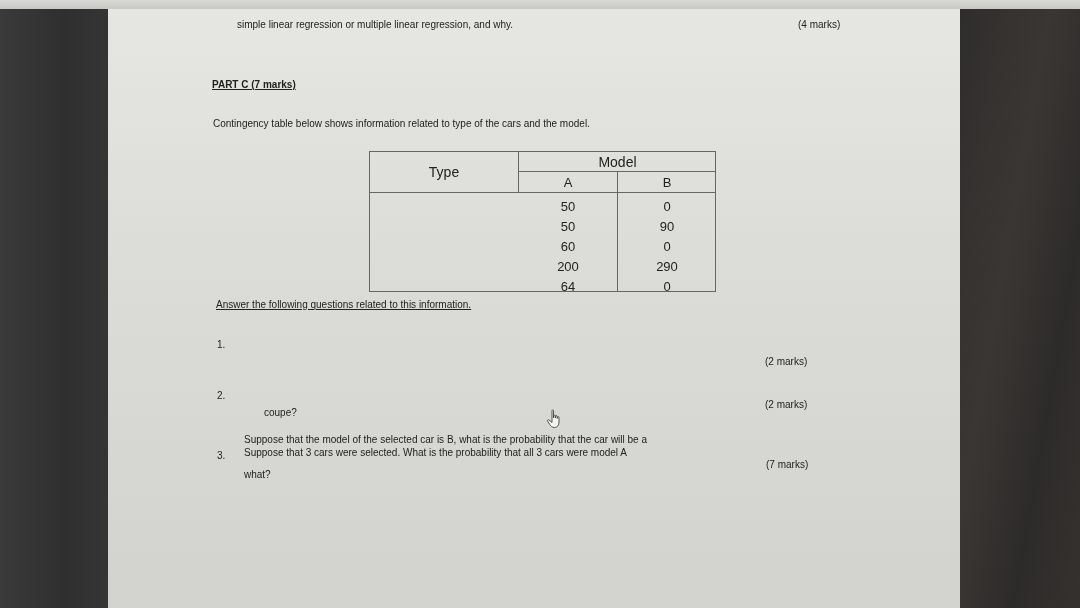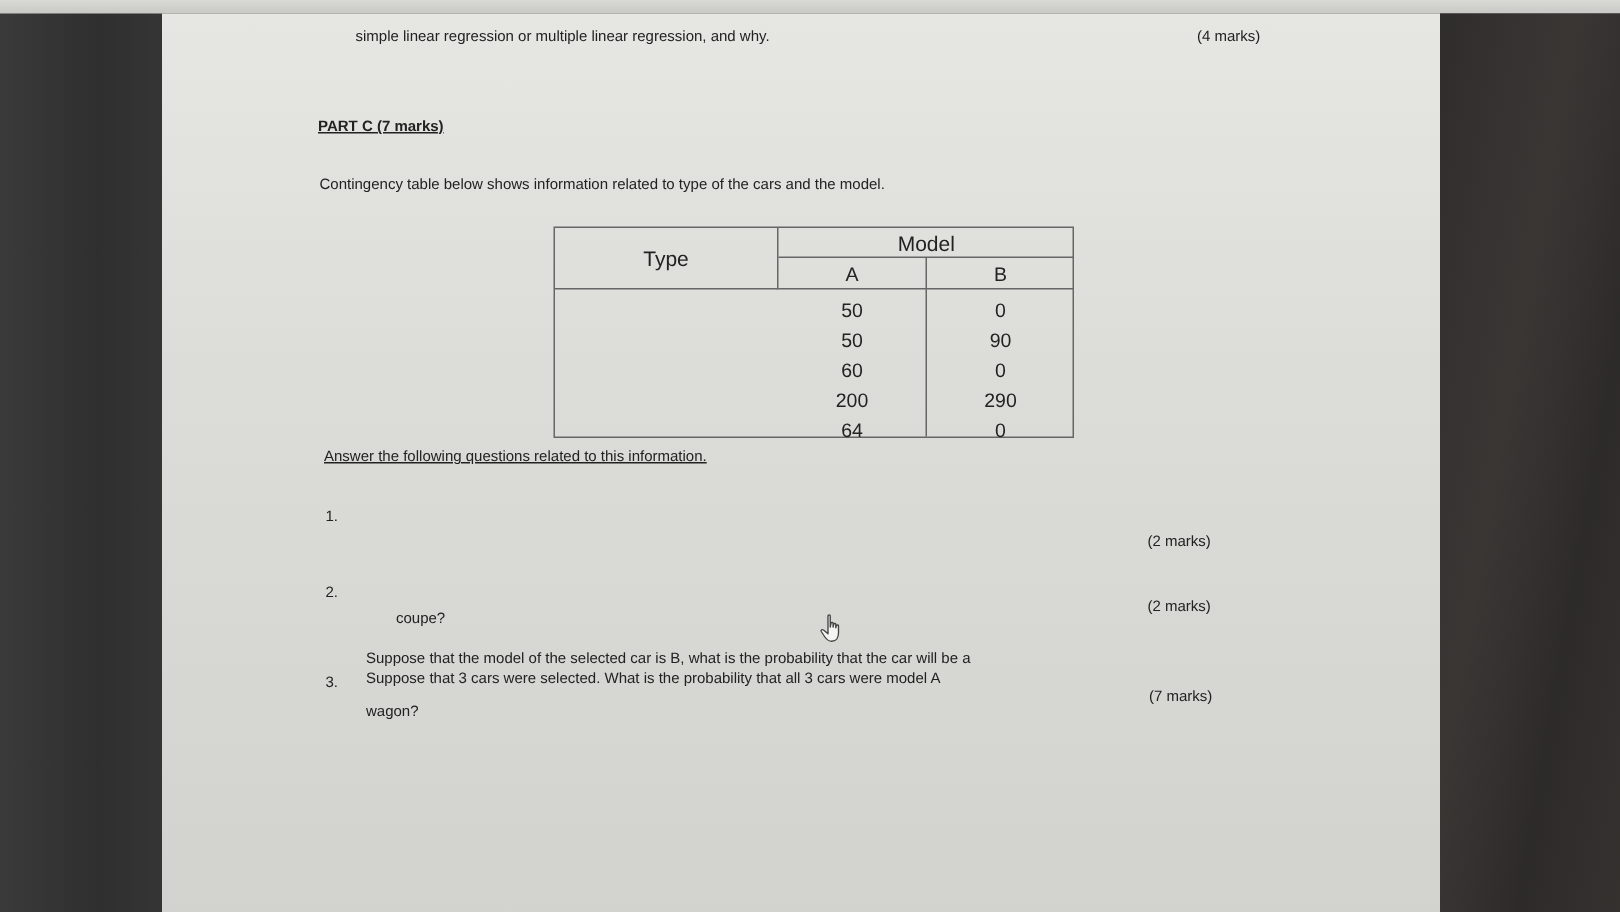--- a/index.html
+++ b/index.html
@@ -159,21 +159,21 @@
     <div class="txt" style="left:109px; top:328px;">1.</div>
     <div class="txt marks" style="left:657px; top:345px;">(2 marks)</div>
 
     <div class="txt" style="left:109px; top:379px;">2.</div>
     <div class="txt" style="left:136px; top:375px;margin-top:48px;">Suppose that the model of the selected car is B, what is the probability that the car will be a</div>
     <div class="txt" style="left:136px; top:396px;margin-left:20px;">coupe?</div>
     <div class="txt marks" style="left:657px; top:388px;">(2 marks)</div>
 
     <div class="txt" style="left:109px; top:439px;">3.</div>
     <div class="txt" style="left:136px; top:436px;text-align:center;">Suppose that 3 cars were selected. What is the probability that all 3 cars were model A</div>
-    <div class="txt" style="left:136px; top:458px;">wagon?</div>
+    <div class="txt" style="left:136px; top:458px;">what?</div>
     <div class="txt marks" style="left:658px; top:448px;">(7 marks)</div>
 
     <svg class="cursor-icon" viewBox="0 0 16 20">
       <path d="M6 1.5 C6 0.7 7.5 0.7 7.5 1.5 L7.5 9 L8 6.5 C8 5.8 9.4 5.8 9.4 6.5 L9.4 9 L9.8 7.2 C9.8 6.5 11.2 6.5 11.2 7.2 L11.2 9.5 L11.6 8.2 C11.6 7.5 13 7.5 13 8.2 L13 13 C13 16 11.5 18.5 8.5 18.5 C6 18.5 4.8 17 3.8 15.5 L1.5 12 C1 11.2 2.2 10.3 3 11 L6 13.5 Z" fill="#f4f4f2" stroke="#444" stroke-width="0.9" stroke-linejoin="round"></path>
     </svg>
 
   </div>
 </div>
 
 </body></html>

